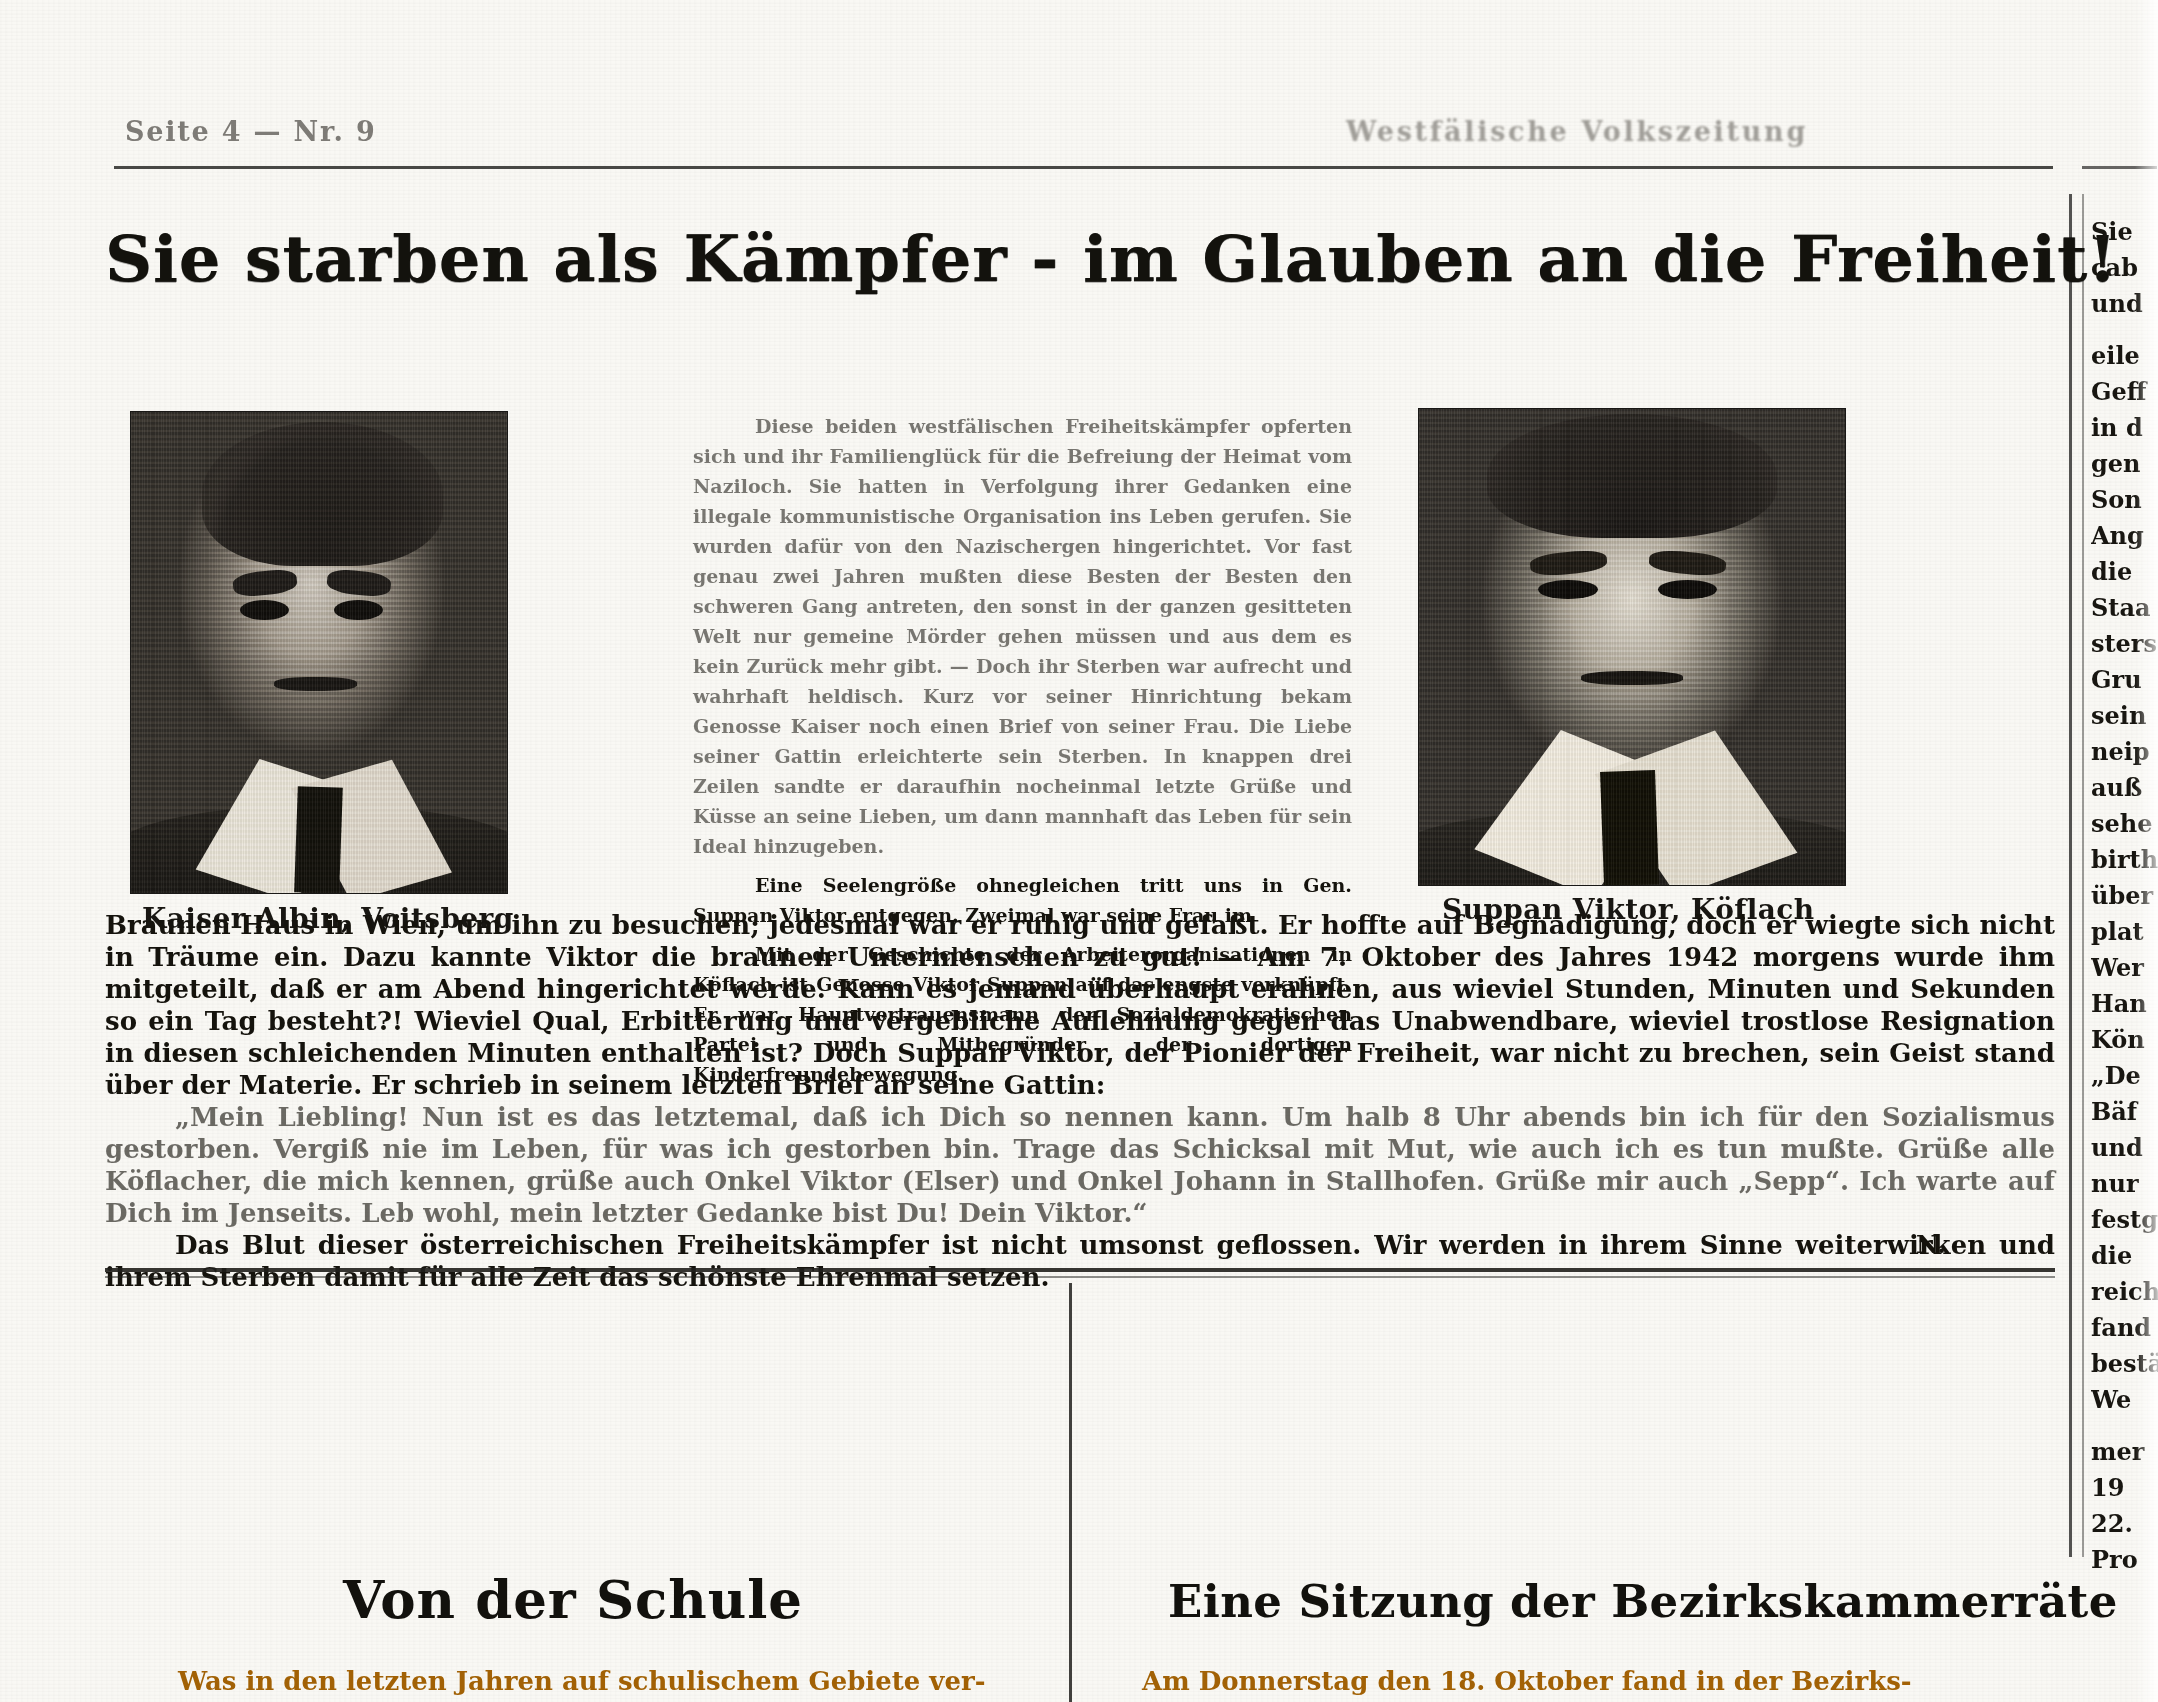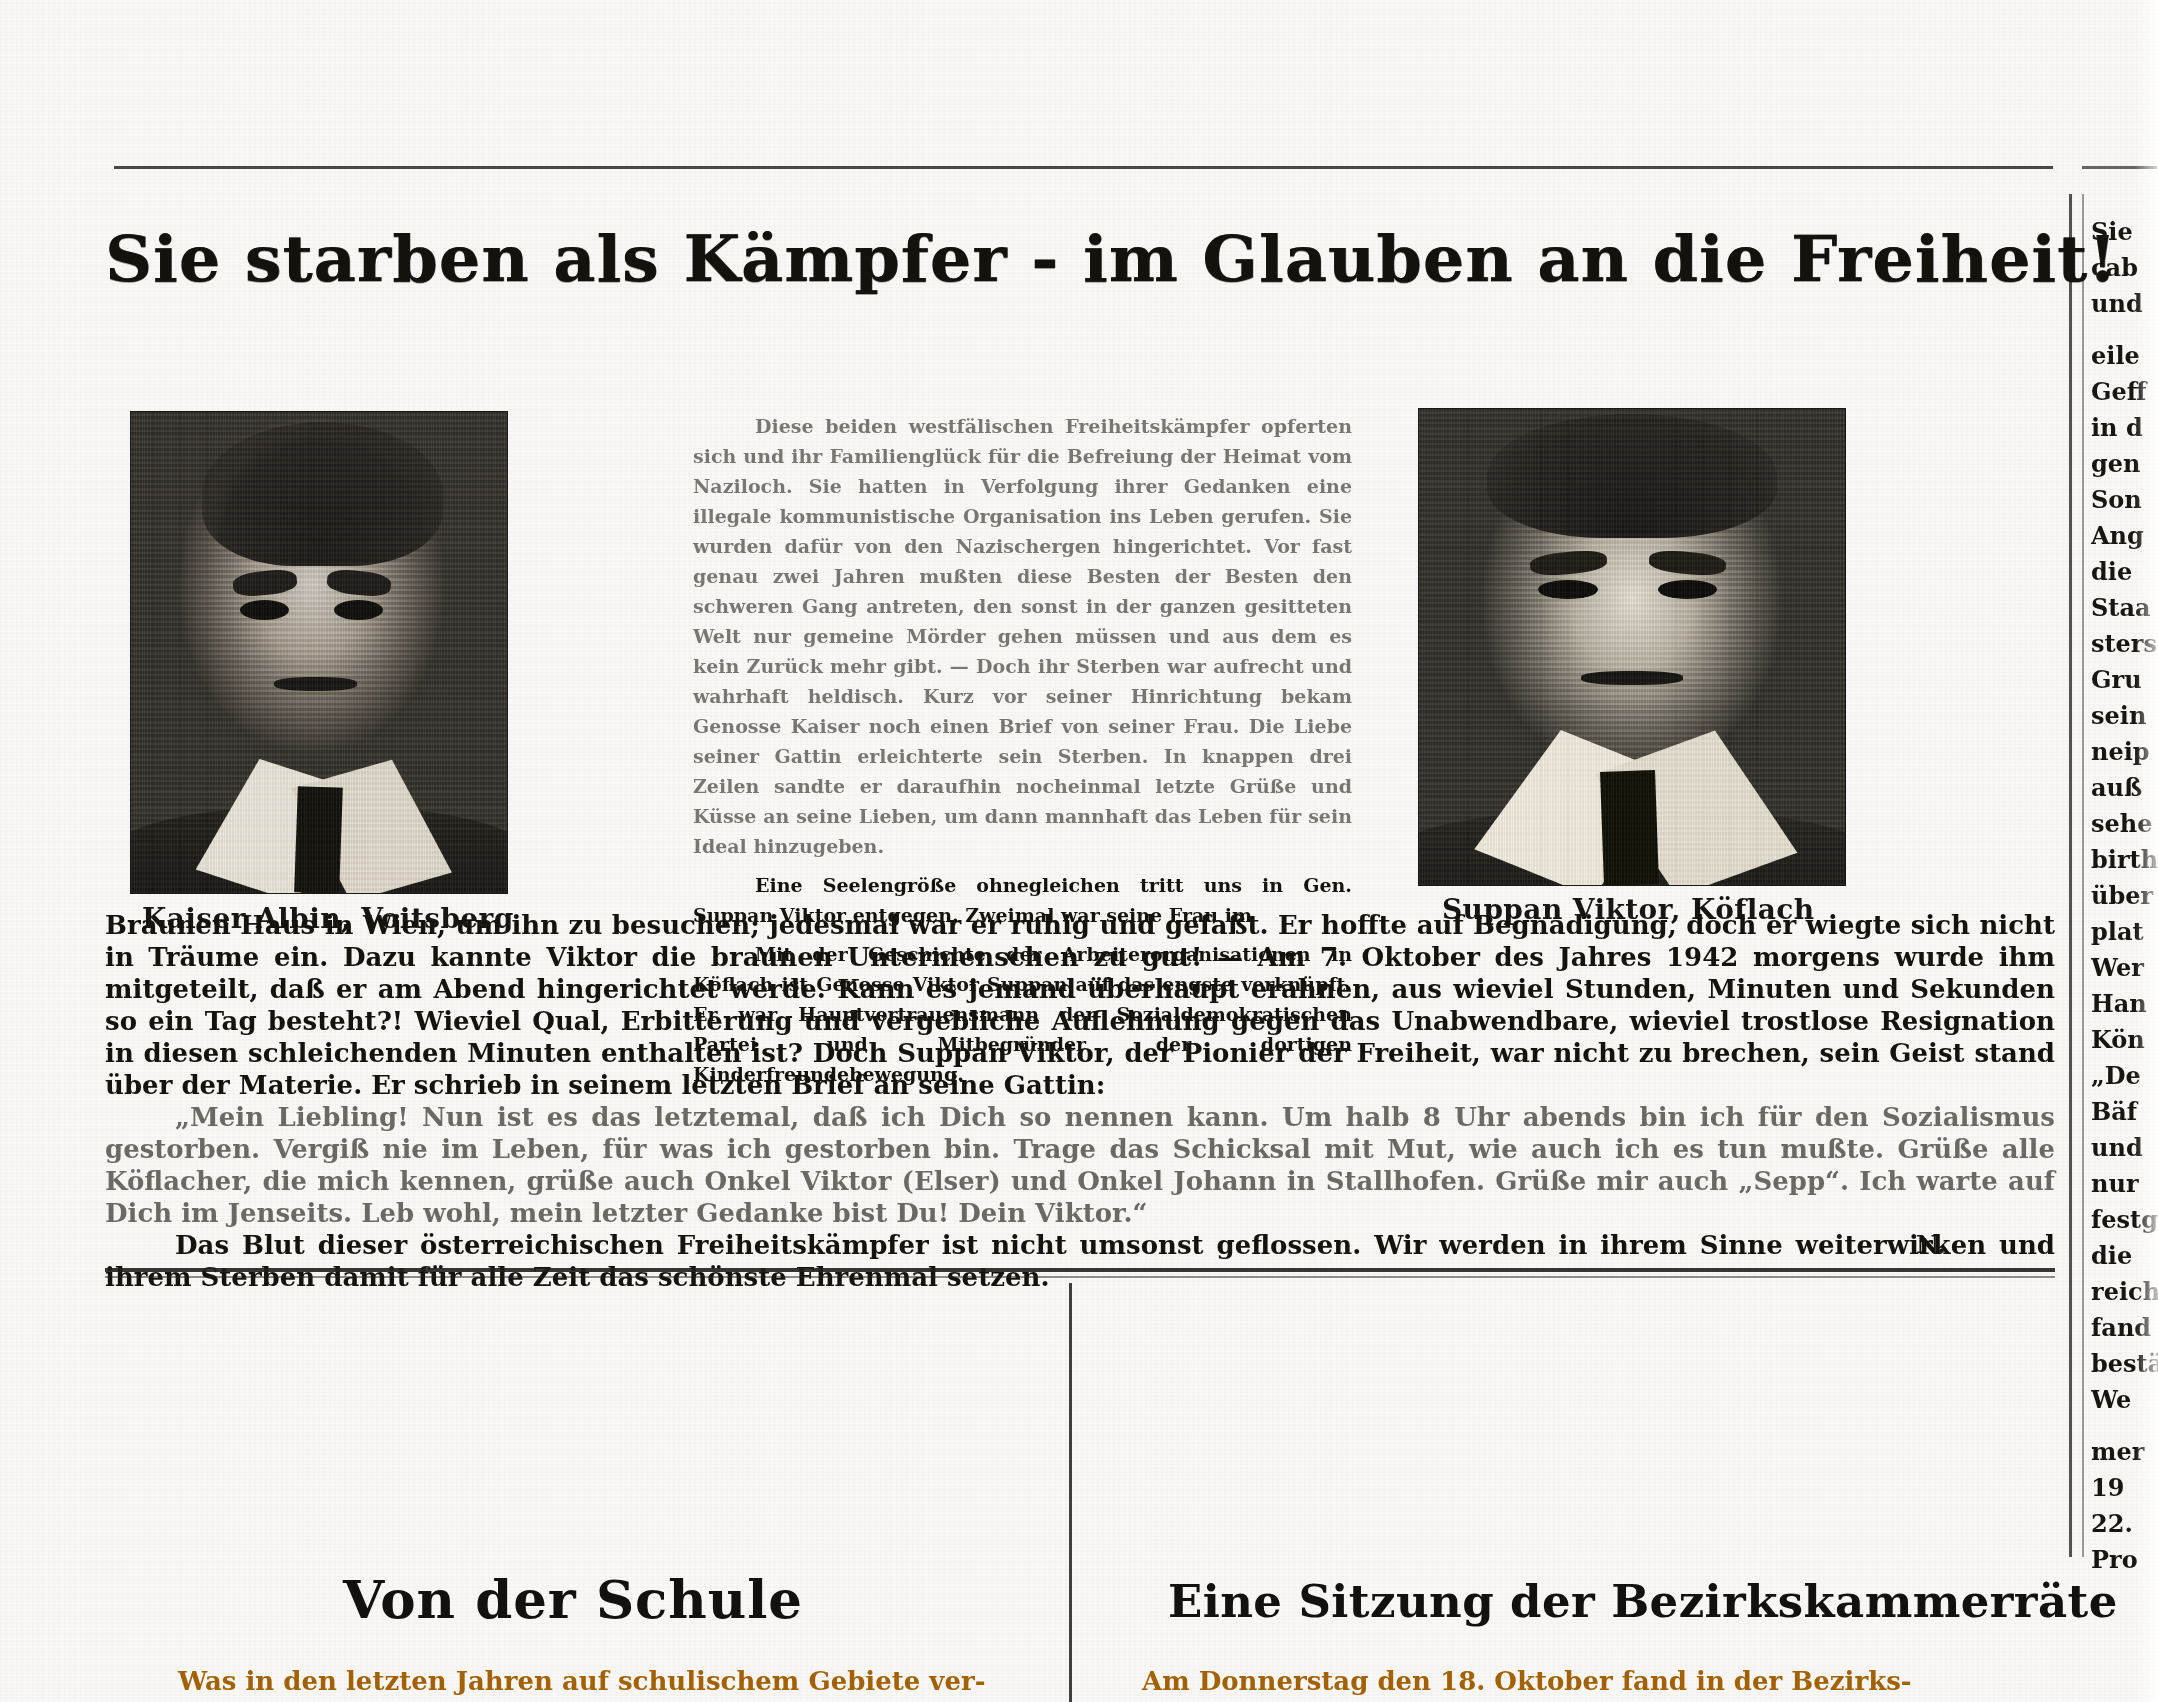--- a/index.html
+++ b/index.html
@@ -339,20 +339,24 @@
     right: 0; top: 0; width: 23px; height: 1703px;
     background: linear-gradient(90deg, rgba(255,255,255,0) 0%, rgba(255,255,255,0.75) 100%);
     pointer-events: none;
   }
 </style>
 </head>
 <body>
 
 <div class="page">
 
+  <div class="masthead">
+    <div class="folio">Seite 4 — Nr. 9</div>
+    <div class="paper-name">Westfälische Volkszeitung</div>
+  </div>
   <div class="rule-top"></div>
   <div class="rule-top-right"></div>
 
   <div class="vrule-right"></div>
   <div class="vrule-right2"></div>
 
   <div class="article">
 
     <div class="headline">Sie starben als Kämpfer - im Glauben an die Freiheit!</div>
 

